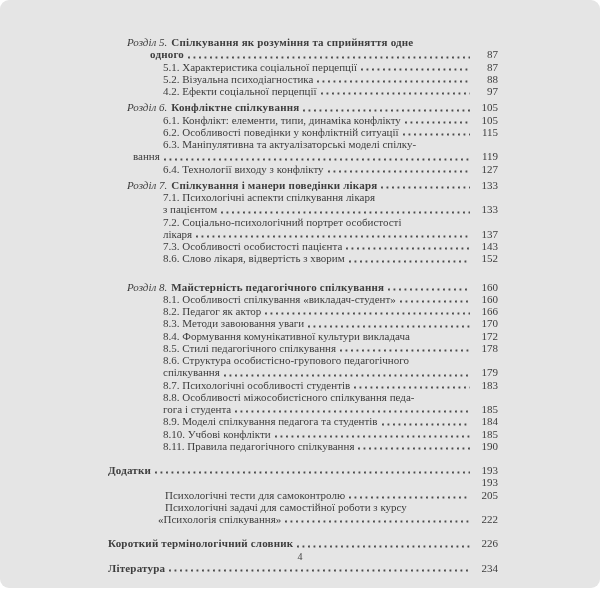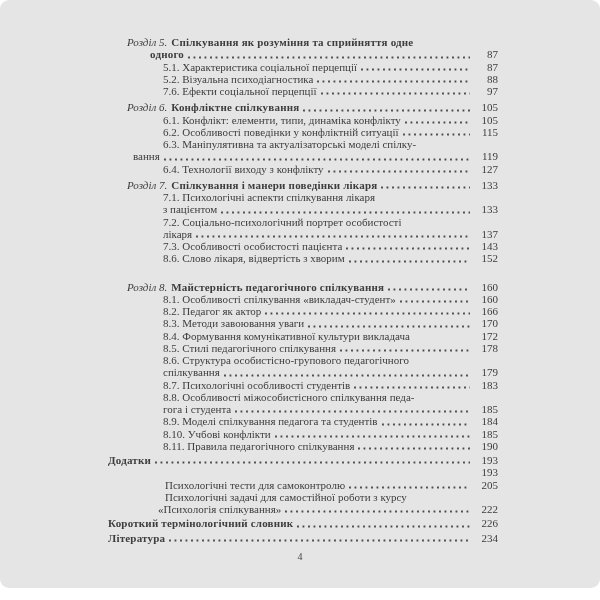--- a/index.html
+++ b/index.html
@@ -19,21 +19,21 @@
   }
   .toc-line {
     display: flex;
     align-items: baseline;
     font-size: 11px;
     line-height: 12.25px;
     white-space: pre;
     min-width: 0;
   }
   .section-start { margin-top: 4px; }
-  .top.section-start { margin-top: 2px; }
+  .top.section-start { margin-top: 12px; }
   .prefix { font-style: italic; margin-right: 4px; flex: 0 0 auto; }
   .title { flex: 0 1 auto; overflow: hidden; }
   .chapter .title, .chapter-cont .title, .top .title { font-weight: bold; letter-spacing: 0.2px; }
   .dots {
     flex: 1 1 8px;
     min-width: 8px;
     align-self: flex-end;
     height: 3px;
     margin: 0 4px 2px 4px;
     background-image: radial-gradient(circle at 1px 1.5px, #4a4a4a 0.9px, rgba(0,0,0,0) 1.3px);
@@ -52,21 +52,21 @@
 </style>
 </head>
 <body>
 
 <div class="screen">
   <div class="toc">
       <div class="toc-line chapter" style="padding-left: 19px;"><span class="prefix">Розділ 5.</span><span class="title">Спілкування як розуміння та сприйняття одне</span></div>
       <div class="toc-line chapter-cont" style="padding-left: 42px;"><span class="title">одного</span><span class="dots"></span><span class="pagenum">87</span></div>
       <div class="toc-line sub" style="padding-left: 55px;"><span class="title">5.1. Характеристика соціальної перцепції</span><span class="dots"></span><span class="pagenum">87</span></div>
       <div class="toc-line sub" style="padding-left: 55px;"><span class="title">5.2. Візуальна психодіагностика</span><span class="dots"></span><span class="pagenum">88</span></div>
-      <div class="toc-line sub" style="padding-left: 55px;"><span class="title">7.6. Ефекти соціальної перцепції</span><span class="dots"></span><span class="pagenum">97</span></div>
+      <div class="toc-line sub" style="padding-left: 55px;"><span class="title">4.2. Ефекти соціальної перцепції</span><span class="dots"></span><span class="pagenum">97</span></div>
       <div class="toc-line chapter section-start" style="padding-left: 19px;"><span class="prefix">Розділ 6.</span><span class="title">Конфліктне спілкування</span><span class="dots"></span><span class="pagenum">105</span></div>
       <div class="toc-line sub" style="padding-left: 55px;"><span class="title">6.1. Конфлікт: елементи, типи, динаміка конфлікту</span><span class="dots"></span><span class="pagenum">105</span></div>
       <div class="toc-line sub" style="padding-left: 55px;"><span class="title">6.2. Особливості поведінки у конфліктній ситуації</span><span class="dots"></span><span class="pagenum">115</span></div>
       <div class="toc-line sub" style="padding-left: 55px;"><span class="title">6.3. Маніпулятивна та актуалізаторські моделі спілку-</span></div>
       <div class="toc-line sub-cont" style="padding-left: 25px;"><span class="title">вання</span><span class="dots"></span><span class="pagenum">119</span></div>
       <div class="toc-line sub" style="padding-left: 55px;"><span class="title">6.4. Технології виходу з конфлікту</span><span class="dots"></span><span class="pagenum">127</span></div>
       <div class="toc-line chapter section-start" style="padding-left: 19px;"><span class="prefix">Розділ 7.</span><span class="title">Спілкування і манери поведінки лікаря</span><span class="dots"></span><span class="pagenum">133</span></div>
       <div class="toc-line sub" style="padding-left: 55px;"><span class="title">7.1. Психологічні аспекти спілкування лікаря</span></div>
       <div class="toc-line sub-cont" style="padding-left: 55px;"><span class="title">з пацієнтом</span><span class="dots"></span><span class="pagenum">133</span></div>
       <div class="toc-line sub" style="padding-left: 55px;"><span class="title">7.2. Соціально-психологічний портрет особистості</span></div>

